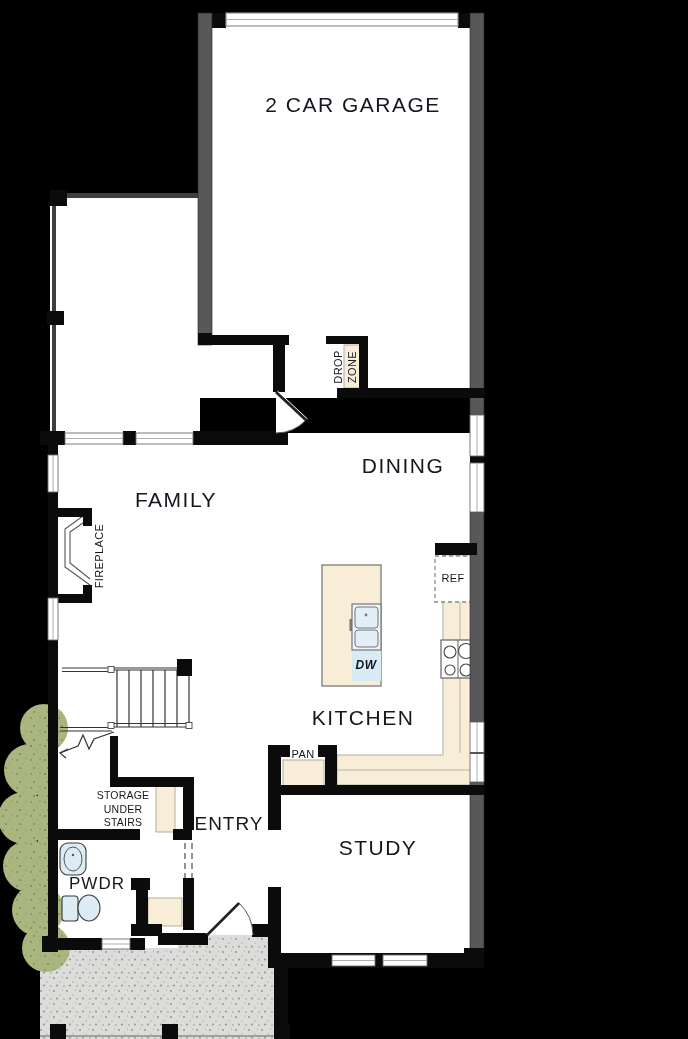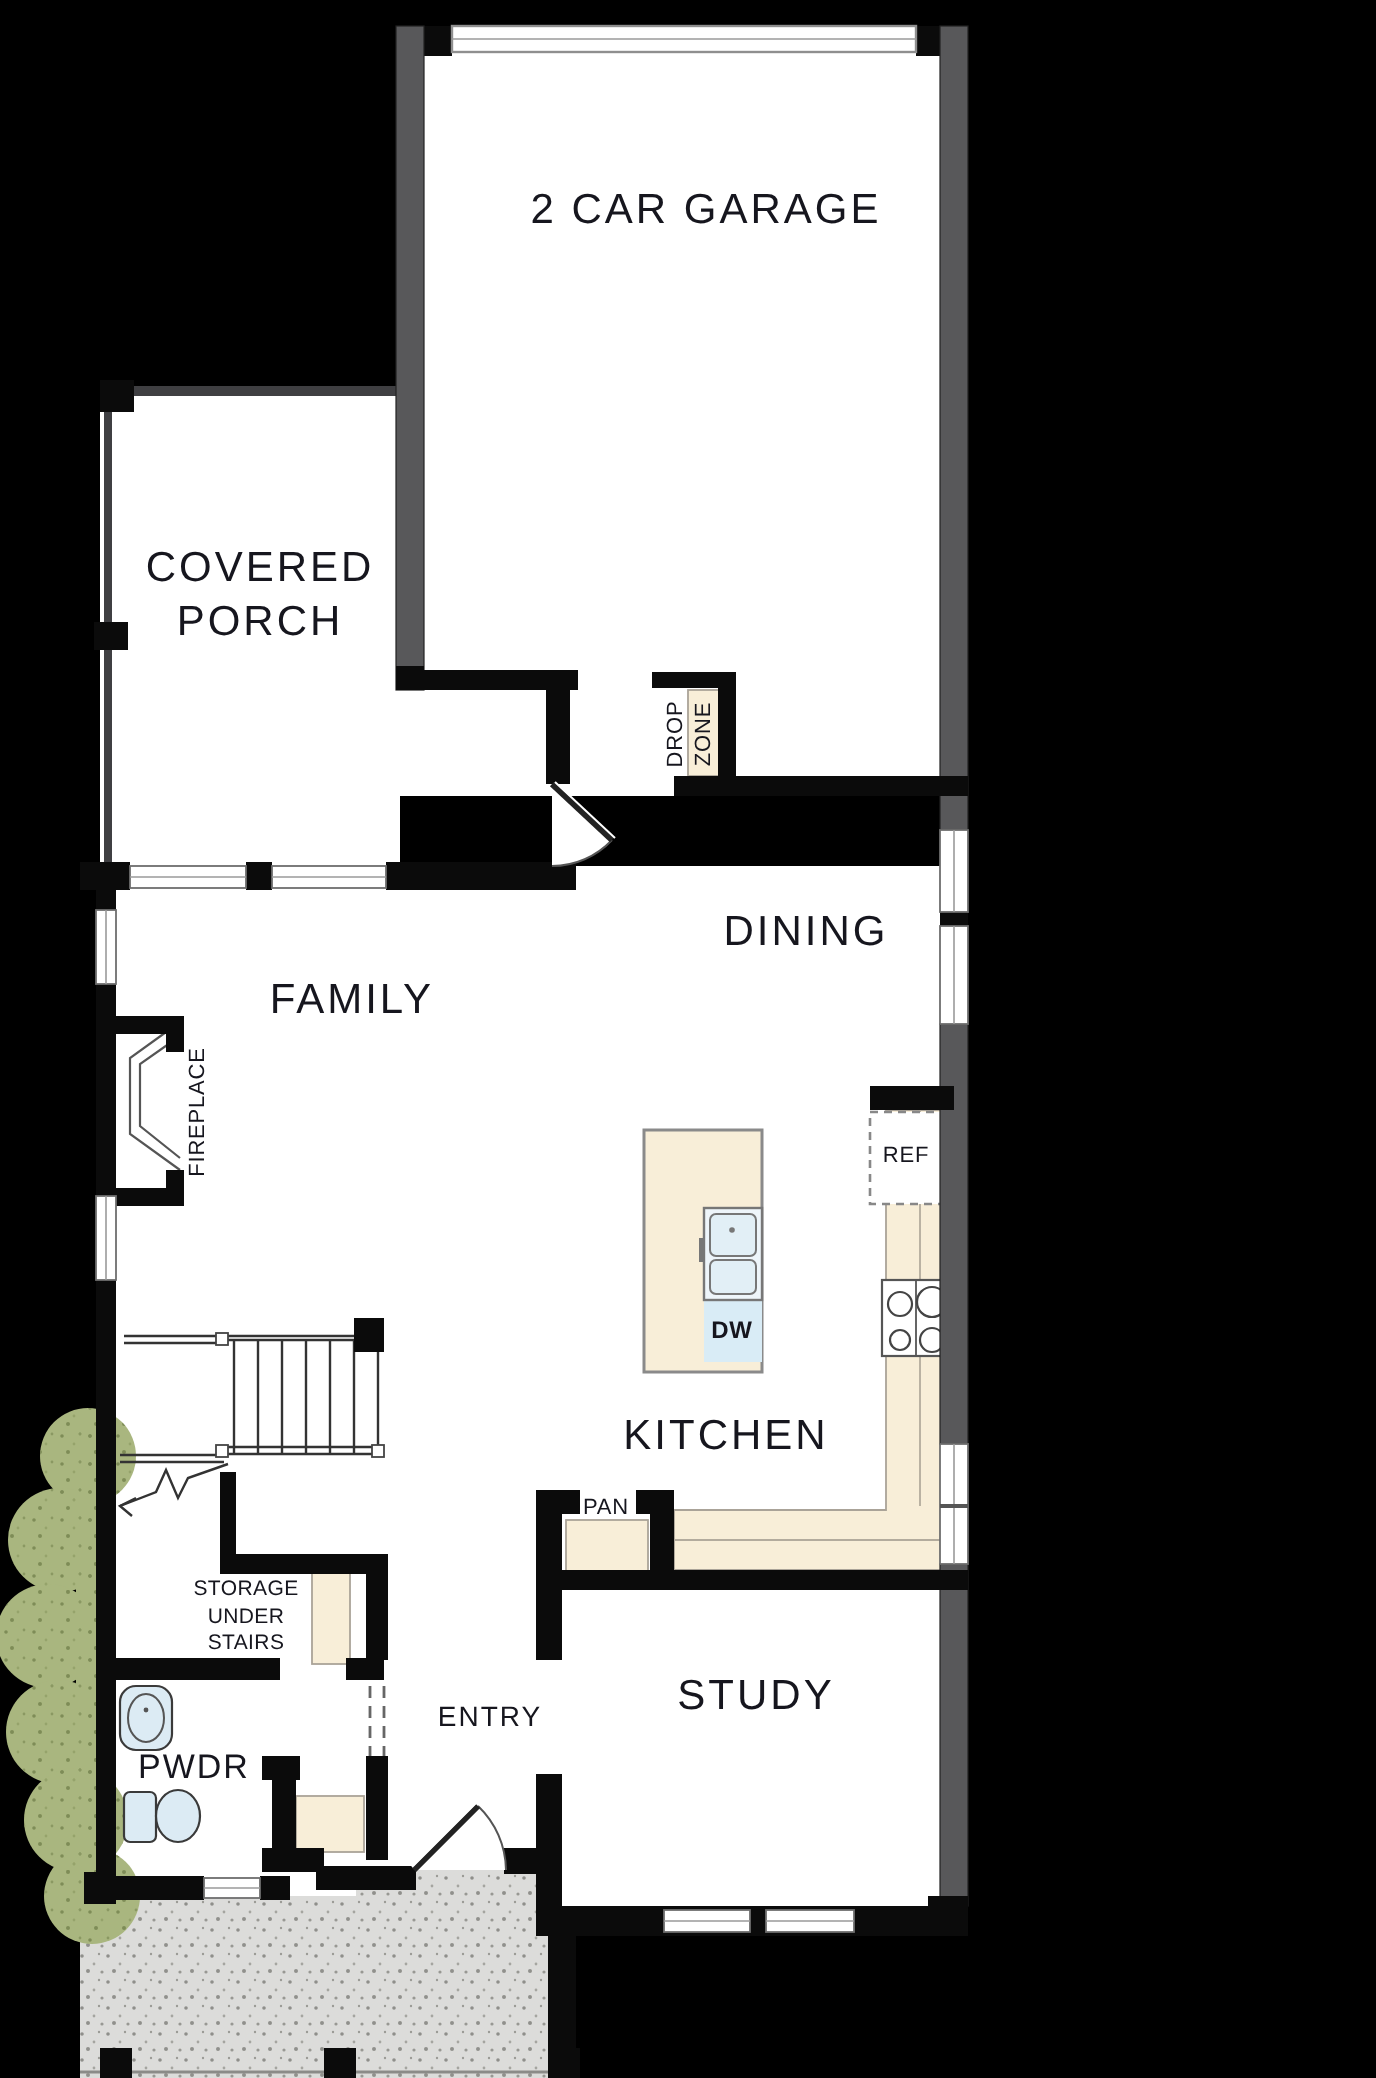--- a/index.html
+++ b/index.html
@@ -23,21 +23,21 @@
   .refdash{fill:var(--floor,#fff);stroke:#888;stroke-width:1.3;stroke-dasharray:4 3;}
   .porchln{fill:#3f3f42;}
   
   .label{position:absolute;transform:translate(-50%,-50%);color:var(--label,#16161e);
          white-space:pre-line;text-align:center;letter-spacing:1.5px;line-height:1.3;}
   .vert{transform:translate(-50%,-50%) rotate(-90deg);}
   .lbl-lg{font-size:21px;}
   .lbl-md{font-size:18px;letter-spacing:1px;}
   .lbl-sm{font-size:11px;letter-spacing:0.4px;}
   .lbl-xs{font-size:10.5px;letter-spacing:0.2px;}
-  .bold{font-weight:bold;}
+  .bold{font-weight:bold;font-style:italic;}
 </style>
 </head>
 <body>
 
 <div id="plan">
 
 <svg width="688" height="1039" viewBox="0 0 688 1039">
   <defs>
     <pattern id="speckC" width="13" height="13" patternUnits="userSpaceOnUse">
       <circle cx="2" cy="3" r="0.9" fill="#8f8f8b"></circle>
@@ -275,27 +275,25 @@
   </g>
   <g>
     <path d="M207,935 L239,903 A45,45 0 0 1 253,935 Z" fill="#fff"></path>
     <path d="M239,903 A45,45 0 0 1 253,935" fill="none" stroke="#555" stroke-width="1"></path>
     <line x1="207" y1="935" x2="239" y2="903" stroke="#222" stroke-width="3"></line>
     <line x1="206" y1="933.5" x2="238" y2="901.5" stroke="#fff" stroke-width="1"></line>
   </g>
 </svg>
 
 <div class="label lbl-lg" style="left:353px;top:105px;">2 CAR GARAGE</div>
-<div class="label lbl-lg" style="left:130px;top:298px;">COVERED
-PORCH</div>
 <div class="label lbl-lg" style="left:176px;top:500px;">FAMILY</div>
 <div class="label lbl-lg" style="left:403px;top:466px;">DINING</div>
 <div class="label lbl-lg" style="left:363px;top:718px;">KITCHEN</div>
 <div class="label lbl-lg" style="left:378px;top:848px;text-align:right;">STUDY</div>
-<div class="label lbl-md" style="left:229px;top:858px;font-size:14px;margin-left:16px;">ENTRY</div>
+<div class="label lbl-md" style="left:229px;top:824px;font-size:19px;">ENTRY</div>
 <div class="label lbl-md" style="left:97px;top:884px;font-size:17px;">PWDR</div>
 <div class="label lbl-sm vert" style="left:338px;top:367px;">DROP</div>
 <div class="label lbl-sm vert" style="left:352px;top:367px;">ZONE</div>
 <div class="label lbl-sm vert" style="left:99px;top:556px;">FIREPLACE</div>
 <div class="label lbl-xs" style="left:123px;top:809px;">STORAGE
 UNDER
 STAIRS</div>
 <div class="label lbl-sm" style="left:303px;top:754px;">PAN</div>
 <div class="label lbl-sm" style="left:453px;top:578px;">REF</div>
 <div class="label lbl-sm bold" style="left:366px;top:666px;font-size:12px;">DW</div>

